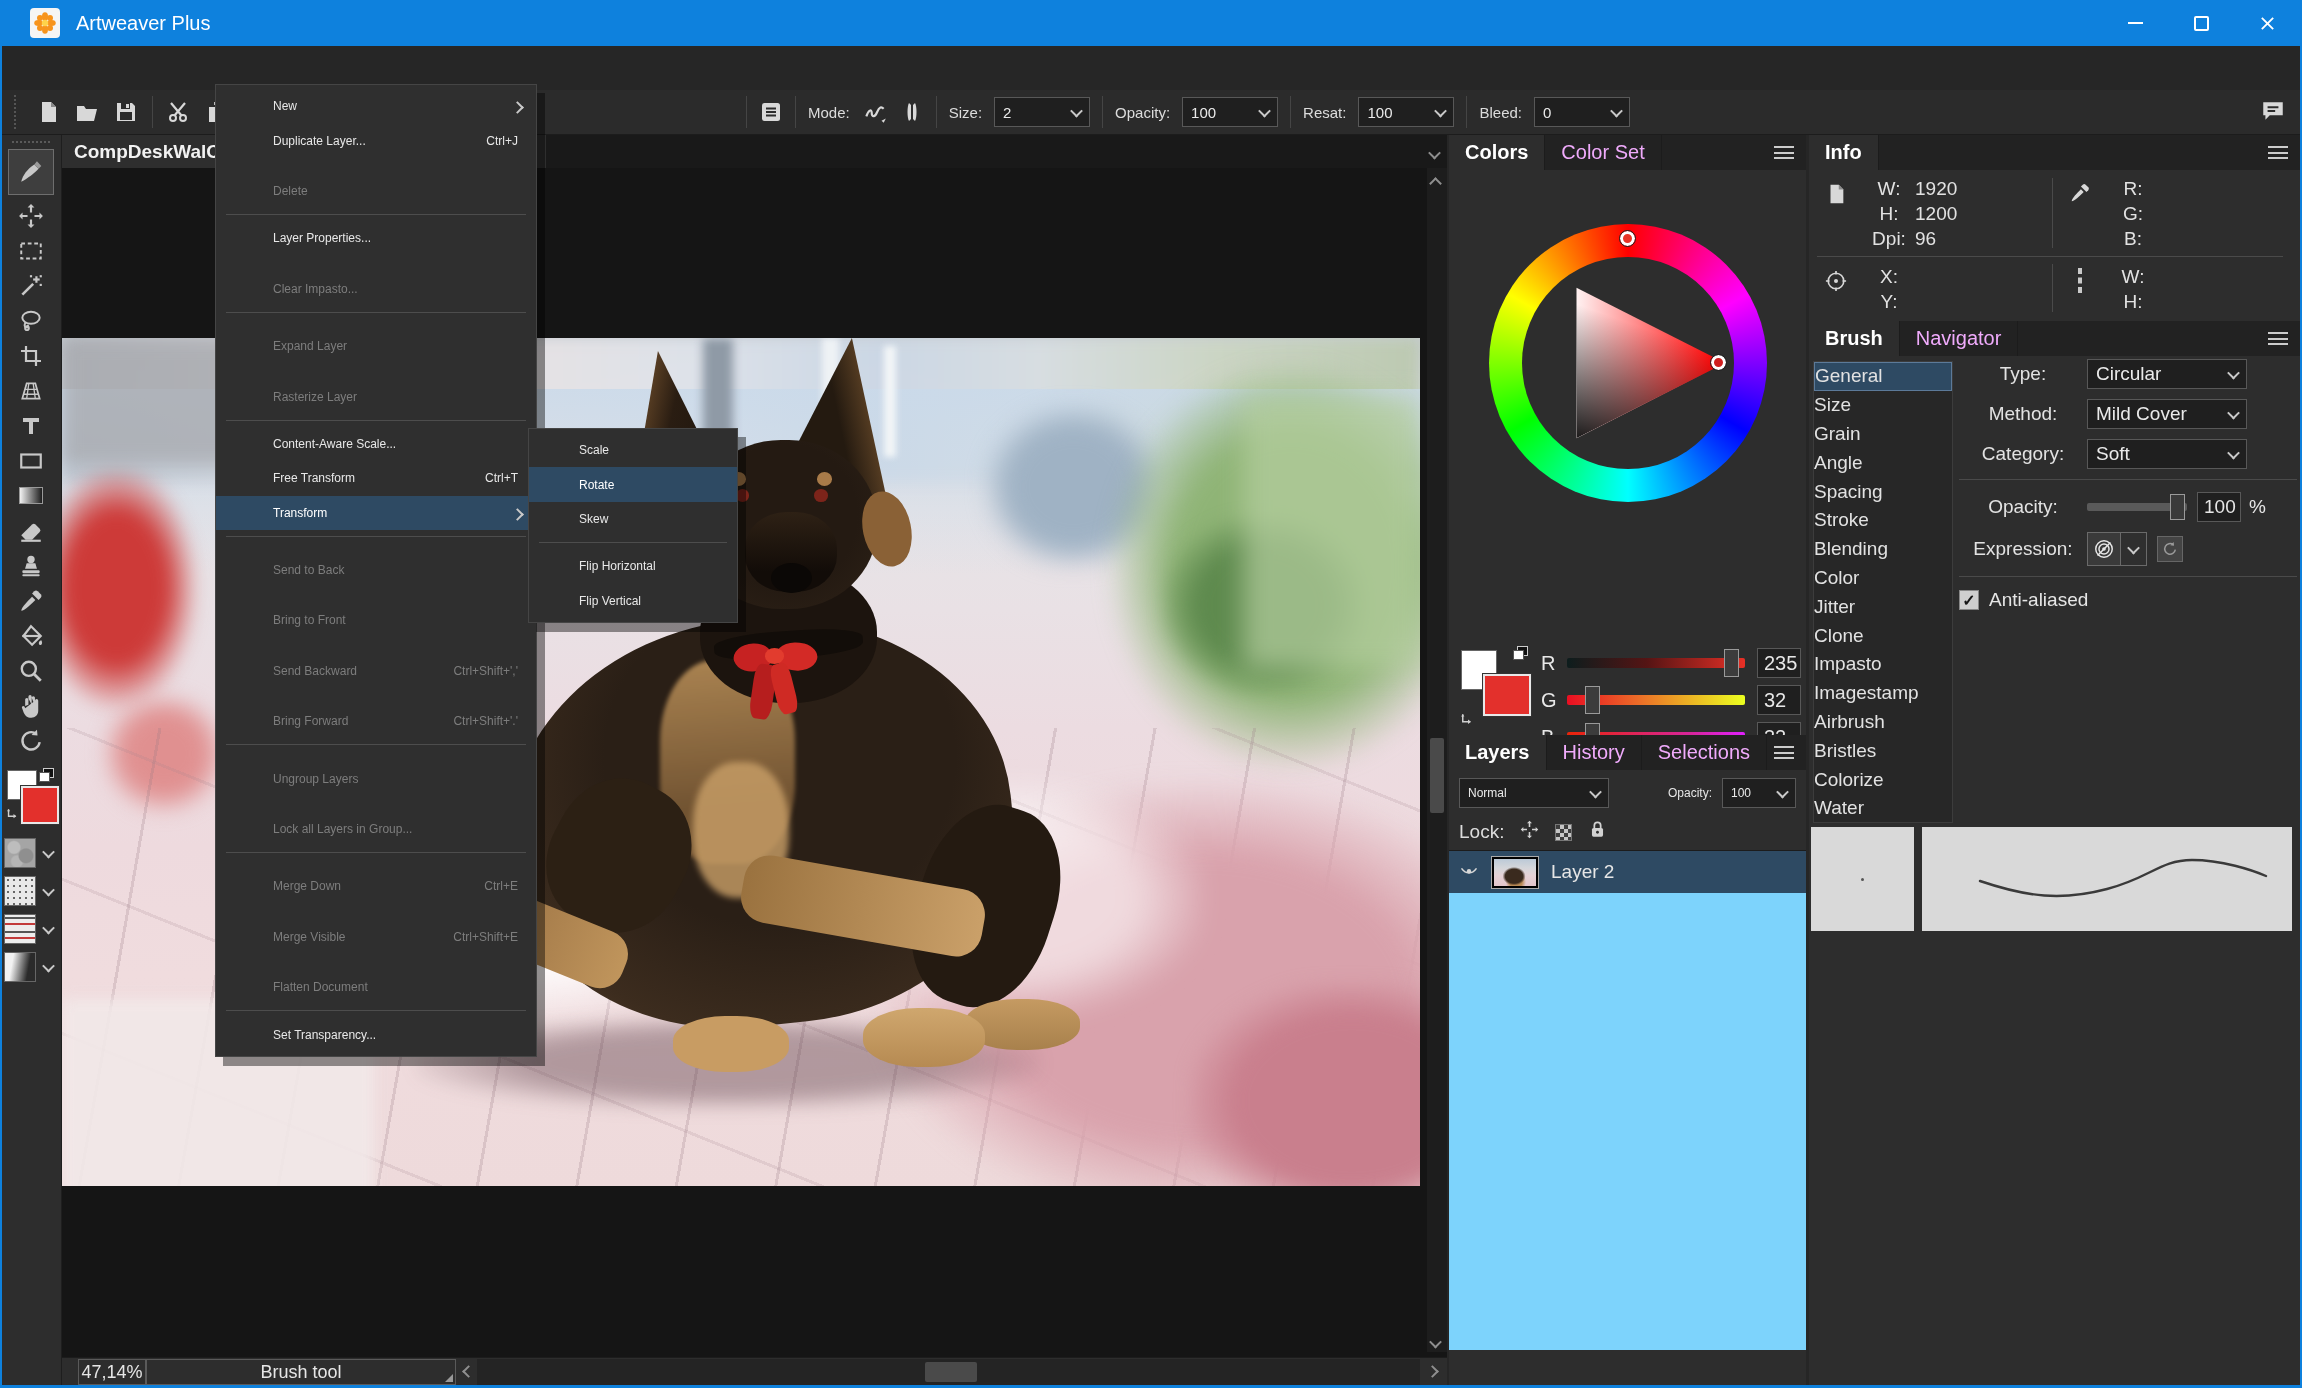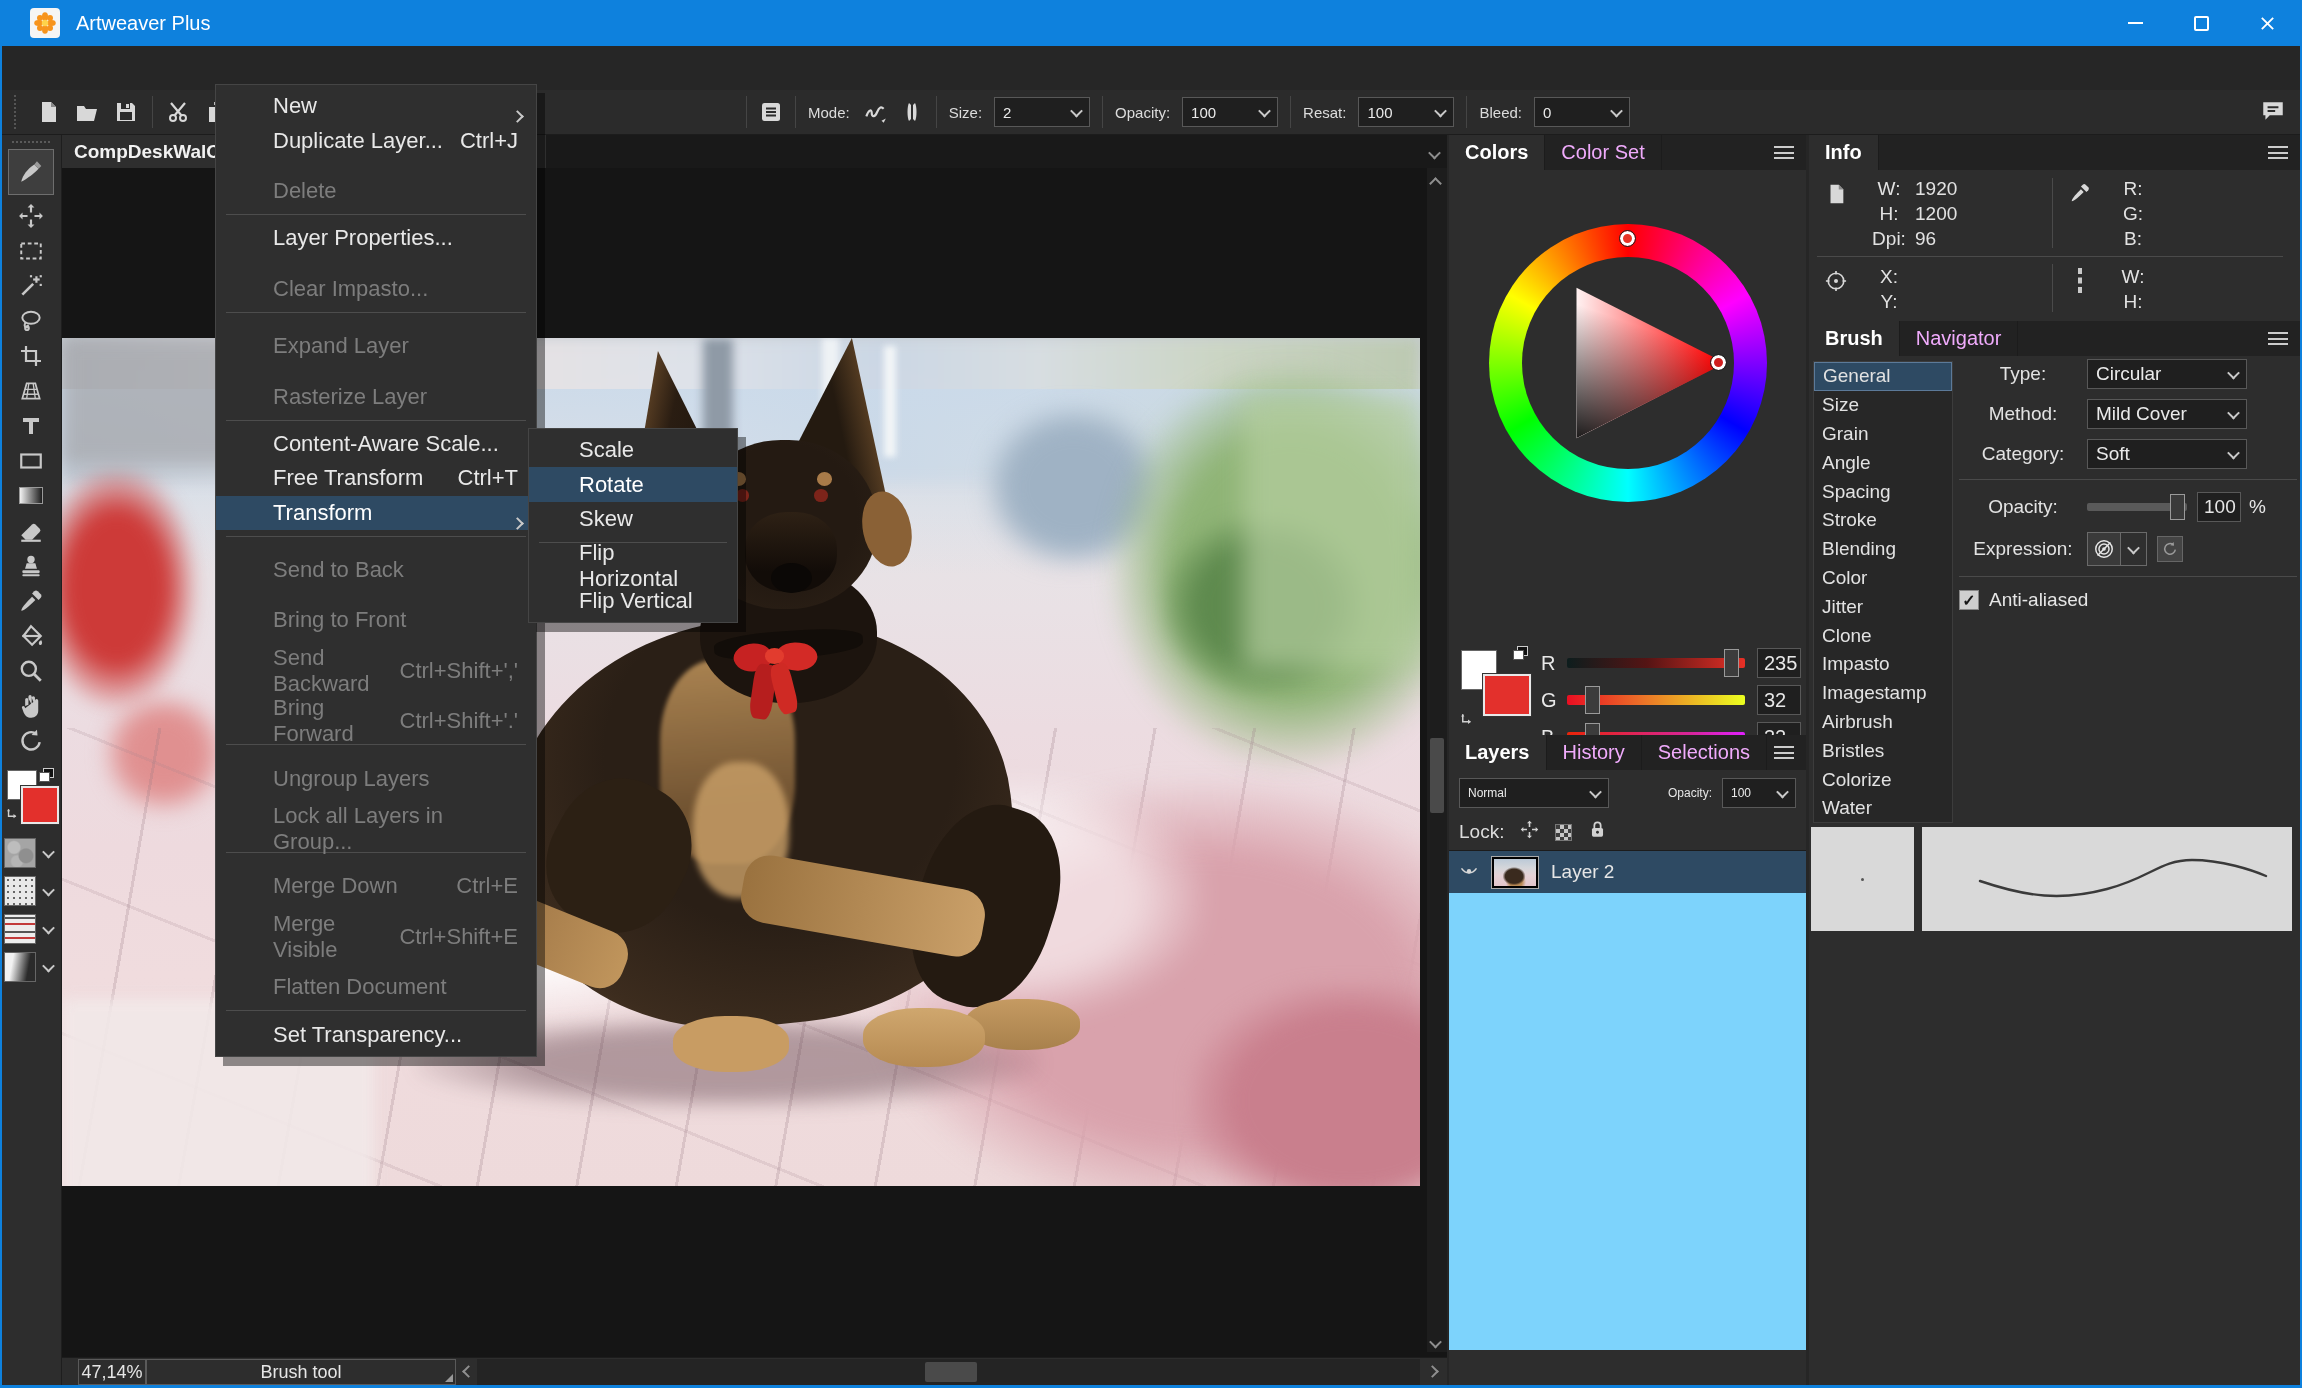--- a/index.html
+++ b/index.html
@@ -134,39 +134,39 @@
   .inforows div { display:flex; margin-bottom:3px; }
   .inforows .lab { width:52px; color:#e2e2e2; }
   .inforows .val { color:#e2e2e2; }
   #iv-sep { position:absolute; left:243px; top:8px; width:1px; height:70px; background:#4a4a4a; }
   #ih-sep { position:absolute; left:8px; top:86px; width:466px; height:1px; background:#4a4a4a; }
   #iv-sep2 { position:absolute; left:243px; top:94px; width:1px; height:48px; background:#4a4a4a; }
   .dashedrect { width:18px; height:18px; border:2px dashed #c9c9c9; margin-top:3px; }
 
   
   #brushlist { position:absolute; left:4px; top:40px; width:140px; height:462px; background:#272727; border:1px solid #3c3c3c; font-size:19px; overflow:hidden; }
-  .bitem { height:28.8px; display:flex; align-items:center; padding-left:8px; color:#e2e2e2; }
+  .bitem { height:28.8px; display:flex; align-items:center; color:#e2e2e2; }
   .bitem.sel { background:#2e4a63; border:1px solid #5c7astroke; border:1px solid #5c7a99; }
   #brushform { position:absolute; left:150px; top:38px; width:338px; font-size:19px; }
   .brow { display:flex; align-items:center; margin-bottom:10px; }
   .brow .blab { width:128px; color:#e2e2e2; }
   .bsep { height:1px; background:#4a4a4a; margin:10px 0 12px 0; }
   .bslider { position:relative; width:100px; height:8px; background:#5a5a5a; border-radius:2px; margin-right:10px; }
   .bsthumb { position:absolute; right:2px; top:-9px; width:15px; height:26px; background:#3a3a3a; border:1px solid #9a9a9a; }
   .bval { width:44px; height:30px; background:#1f1f1f; border:1px solid #585858; display:flex; align-items:center; padding-left:6px; }
   .exprbtn { width:34px; height:34px; background:#3a3a3a; border:1px solid #6a6a6a; display:flex; align-items:center; justify-content:center; color:#e6e6e6; }
   .exprdrop { width:26px; height:34px; background:#2f2f2f; border:1px solid #6a6a6a; border-left:none; display:flex; align-items:center; justify-content:center; }
   .exprbtn2 { width:26px; height:26px; background:#444; border:1px solid #666; margin-left:10px; display:flex; align-items:center; justify-content:center; color:#9a9a9a; }
   .cbx { width:20px; height:20px; background:#cfcfcf; border:1px solid #888; display:flex; align-items:center; justify-content:center; color:#161616; font-size:16px; font-weight:bold; margin-right:10px; }
   #brushprev1 { position:absolute; left:2px; top:506px; width:103px; height:104px; background:#d9d9d9; }
   #brushprev1::after { content:""; position:absolute; left:50px; top:51px; width:3px; height:3px; border-radius:50%; background:#555; }
   #brushprev2 { position:absolute; left:113px; top:506px; width:370px; height:104px; background:#d9d9d9; }
 
   
-  .menu { position:absolute; background:#2f2f2f; border:1px solid #454545; box-shadow:8px 9px 0 rgba(0,0,0,.42); z-index:120; padding:4px 0; font-size:22px; }
+  .menu { position:absolute; background:#2f2f2f; border:1px solid #454545; box-shadow:8px 9px 0 rgba(0,0,0,.42); z-index:120; padding:4px 0; font-size:12px; }
   #layermenu { left:215px; top:84px; width:322px; }
   #submenu { left:528px; top:428px; width:210px; }
   .mrow { height:34.4px; display:flex; align-items:center; padding:0 18px 0 57px; position:relative; color:#e8e8e8; }
   #submenu .mrow { padding-left:50px; }
   .mrow .ms { margin-left:auto; }
   .mrow.dis { color:#7d7d7d;margin-top:16px; }
   .mrow.hl { background:#2e4a63; color:#fff; }
   .msep { height:1px; background:#4d4d4d; margin:6px 10px; }
   .marrow { position:absolute; right:14px; top:12px; }
 </style>

